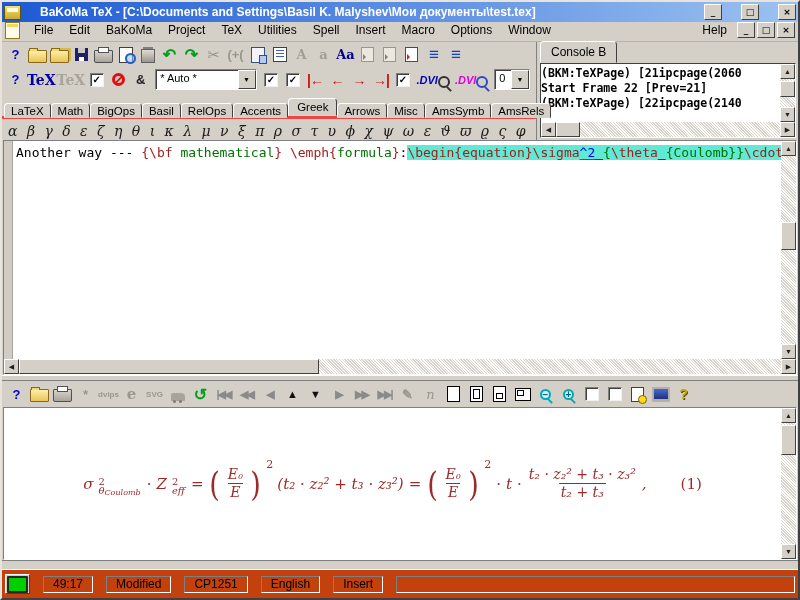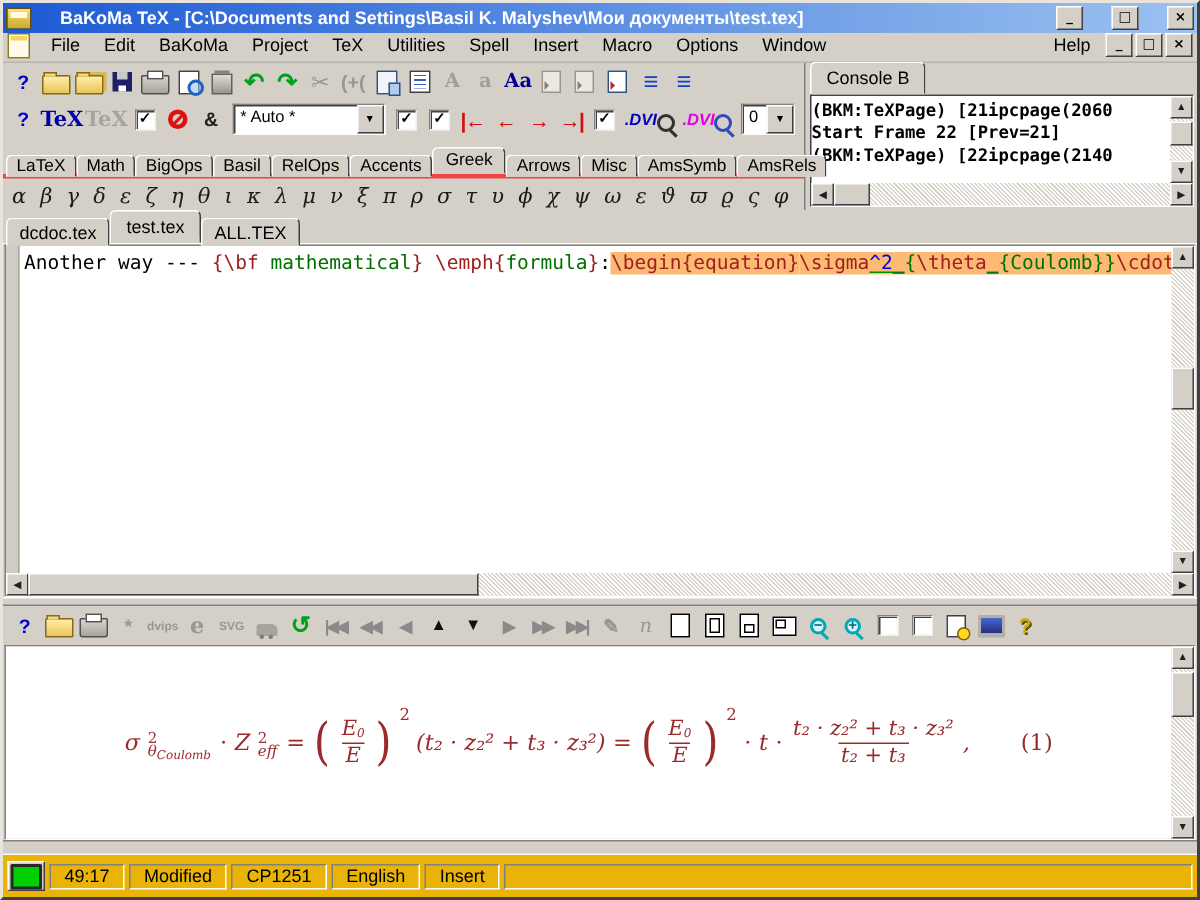--- a/index.html
+++ b/index.html
@@ -113,21 +113,21 @@
   .strack{flex:1;position:relative}
   .sthumb{position:absolute;left:0;right:0;background:#d4d0c8;border:1px solid;border-color:#fff #404040 #404040 #fff;box-sizing:border-box}
   .hthumb{position:absolute;top:0;bottom:0;background:#d4d0c8;border:1px solid;border-color:#fff #404040 #404040 #fff;box-sizing:border-box}
   
   .doctabs{height:22px;display:flex;align-items:flex-end;padding:0 2px;border-bottom:1px solid #fff;flex:none}
   .editor{flex:none;height:233px;display:flex;flex-direction:column;border:1px solid;border-color:#808080 #fff #fff #808080;margin:0 1px}
   .editmain{flex:1;display:flex;background:#fff;min-height:0}
   .gutter{width:8px;background:#d0ccc4;border-right:1px solid #a8a49c;flex:none}
   .elines{flex:1;font-family:"DejaVu Sans Mono",monospace;font-size:13px;line-height:18.5px;white-space:pre;overflow:hidden;padding:3px 0 0 3px;color:#000}
   .eline{height:18.5px}
-  .eline.sel{background:#fdba74}
+  .eline.sel{background:#5eead4}
   .t-k{color:#000}.t-c{color:#a02020}.t-g{color:#007000}
   .t-b{color:#0000f0;text-decoration:underline;text-decoration-color:#009000;text-underline-offset:2px}
   .splitter{height:4px;border-top:1px solid #fff;border-bottom:1px solid #808080;flex:none}
   .btabs{height:21px;display:flex;align-items:flex-end;padding:0 2px;border-bottom:1px solid #fff;flex:none}
   .dvitb{height:26px;display:flex;align-items:center;gap:2px;padding:0 4px;flex:none}
   
   .preview{flex:1;display:flex;border:1px solid;border-color:#808080 #fff #fff #808080;margin:0 1px;min-height:0}
   .pcanvas{flex:1;background:#fff;display:flex;align-items:center;justify-content:center;overflow:hidden}
   .formula{display:flex;align-items:center;gap:4px;color:#9c2a2a;font-family:"DejaVu Serif",serif;font-size:15px;white-space:nowrap}
   .it{font-style:italic}
@@ -137,21 +137,21 @@
   .sbs2{font-size:8px;font-style:italic;transform:translateY(2px)}
   .outer{align-self:flex-start;font-size:11px;transform:translateY(-8px);display:inline-block}
   .bigp{font-size:34px;font-weight:300;line-height:28px;transform:scaleX(.8)}
   .frac{display:inline-flex;flex-direction:column;align-items:center;font-size:14px;line-height:17px}
   .frac .den{border-top:1px solid currentColor;padding:0 2px}
   .frac .num{padding:0 2px;display:inline-flex;align-items:flex-end}
   .op{padding:0 1px}
   .eqno{margin-left:30px;font-style:normal}
   .strip{height:8px;border-top:1px solid #808080;flex:none}
   
-  .statusbar{height:24px;display:flex;align-items:center;gap:3px;padding:2px 3px;border-top:1px solid #fff;flex:none;background:#eab308}
+  .statusbar{height:24px;display:flex;align-items:center;gap:13px;padding:2px 3px;border-top:1px solid #fff;flex:none;background:#c2410c}
   .sicon{width:23px;height:18px;background:#d4d0c8;border:1px solid;border-color:#fff #404040 #404040 #fff;display:flex;align-items:center;justify-content:center;flex:none}
   .spanel{border:1px solid;border-color:#808080 #fff #fff #808080;padding:1px 9px;font-size:12px;height:17px;display:flex;align-items:center;box-sizing:border-box;white-space:nowrap}
   .spanel.fill{flex:1}
 </style>
 </head>
 <body>
 
 <div class="win">
 
   <div class="titlebar">
@@ -340,25 +340,20 @@
           <span class="sbtn">◀</span>
           <span class="strack">
               <span class="hthumb" style="left:0;width:24px"></span>
             </span>
           <span class="sbtn">▶</span>
         </div>
       </div>
     </div>
   </div>
 
-  <div class="doctabs" id="doc-tabs">
-      <span class="tab">dcdoc.tex</span>
-      <span class="tab active">test.tex</span>
-      <span class="tab">ALL.TEX</span>
-    </div>
 
   <div class="editor">
     <div class="editmain">
       <div class="gutter"></div>
       <div class="elines" id="editor-lines"><span class="eline"><span class="t-k">Another way --- </span><span class="t-c">{\bf </span><span class="t-g">mathematical</span><span class="t-c">}</span><span class="t-k"> </span><span class="t-c">\emph</span><span class="t-c">{</span><span class="t-g">formula</span><span class="t-c">}</span><span class="t-k">:</span></span><span class="eline"></span><span class="eline sel"><span class="t-c">\begin{equation}</span></span><span class="eline sel"><span class="t-c">\sigma</span><span class="t-b">^2_</span><span class="t-g">{</span><span class="t-c">\theta</span><span class="t-b">_</span><span class="t-g">{Coulomb}}</span><span class="t-c">\cdot</span></span><span class="eline"></span></div>
       <div class="vscroll">
         <span class="sbtn">▲</span>
         <span class="strack">
             <span class="sthumb" style="top:35%;height:28px"></span>
           </span>

